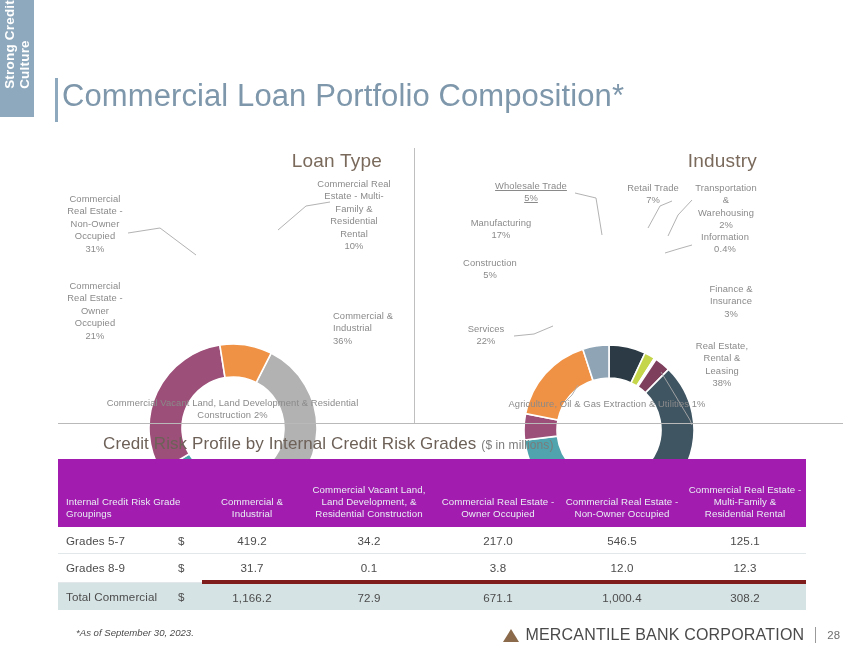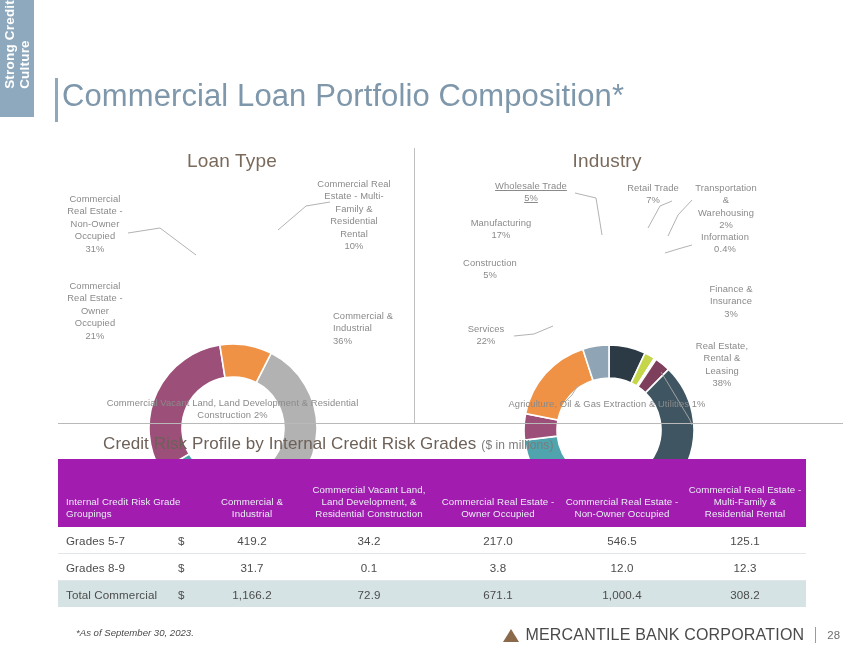--- a/index.html
+++ b/index.html
@@ -43,21 +43,21 @@
     position: absolute; left: 62px; top: 78px;
     font-size: 31px; color: #7e97ab;
     letter-spacing: .1px;
     font-weight: 400;
   }
 
   
   #charts { position: absolute; left: 0; top: 140px; width: 850px; height: 285px; }
   .chart-title {
     position: absolute; font-size: 19px; color: #7a6a5c;
-    letter-spacing: .2px; text-align: center; width: 300px;
+    letter-spacing: .2px; text-align: right; width: 300px;
   }
   #loan-title { left: 82px; top: 10px; }
   #industry-title { left: 457px; top: 10px; }
 
   #chart-divider {
     position: absolute; left: 414px; top: 8px;
     width: 1px; height: 275px; background: #bfbfbf;
   }
 
   .donut-svg { position: absolute; }
@@ -110,21 +110,21 @@
     color: #4c4c4c;
     height: 24px;
     text-align: center;
     border-bottom: 1px solid #e2e7ea;
     letter-spacing: .1px;
   }
   table#risk-table td.label { text-align: left; padding-left: 8px; }
   table#risk-table td.dollar { text-align: left; width: 26px; padding-left: 2px; }
   table#risk-table tr.total td {
     background: #d6e3e4;
-    border-top: 1px solid #7f1d1d;
+    border-top: 4px solid #7f1d1d;
     border-bottom: none;
   }
   table#risk-table tr.total td.label,
   table#risk-table tr.total td.dollar { border-top: none; }
 
   
   #footnote {
     position: absolute; left: 76px; top: 627px;
     font-size: 9.6px; font-style: italic; color: #4a4a4a;
   }

